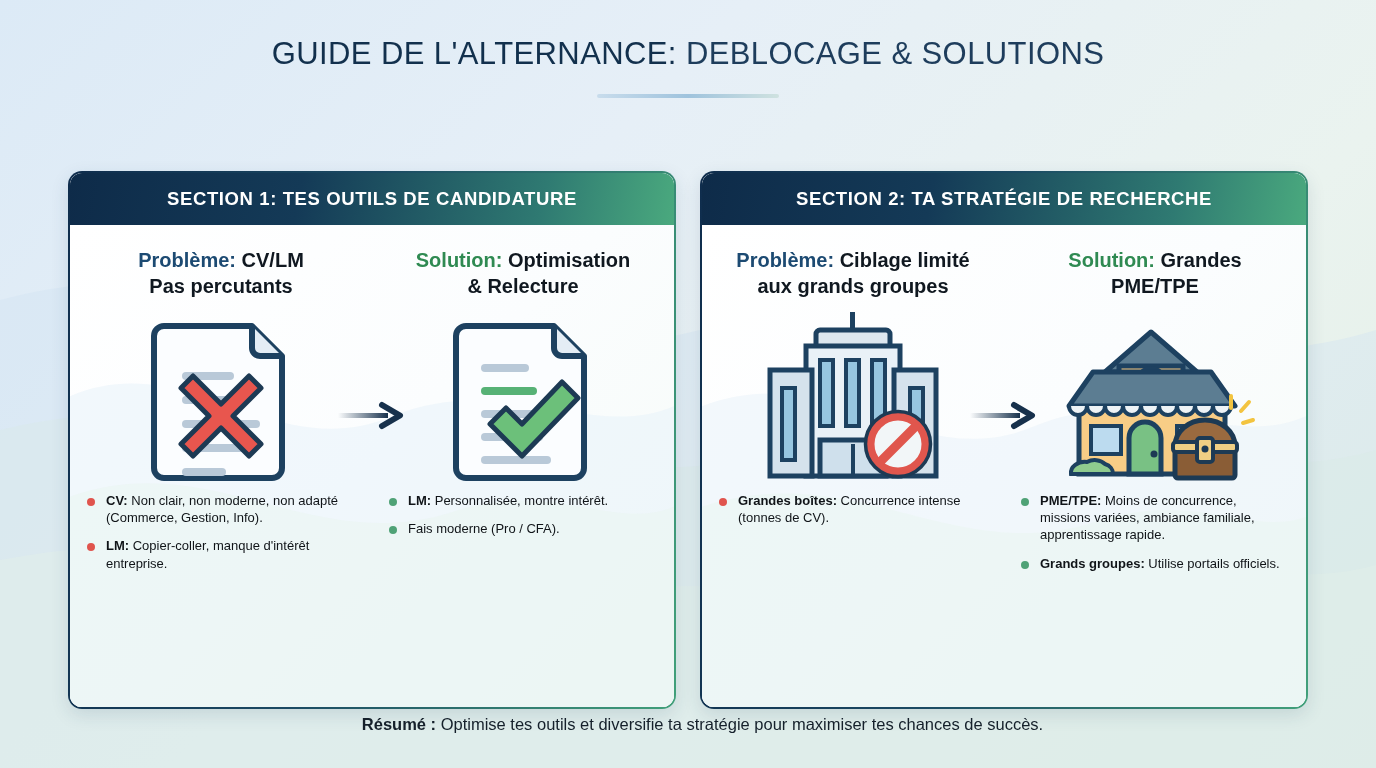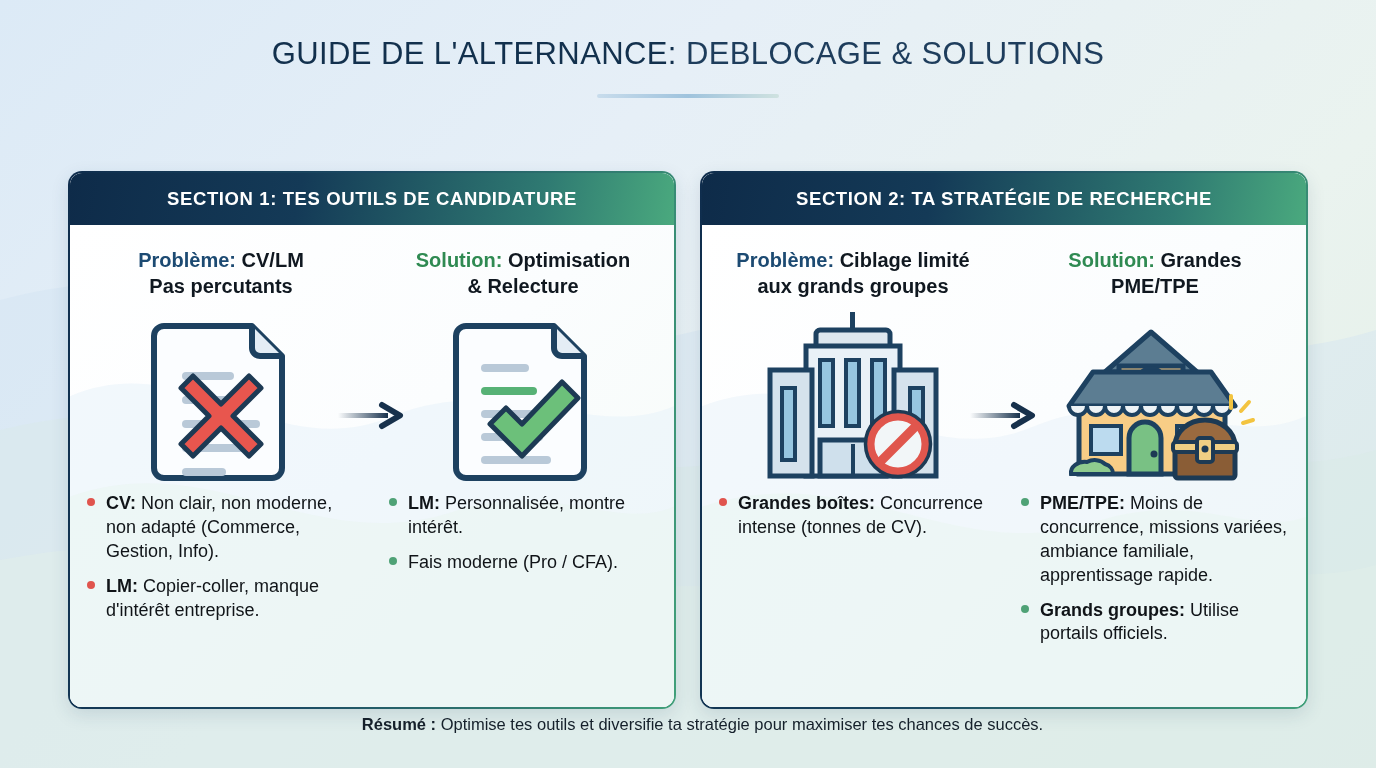--- a/index.html
+++ b/index.html
@@ -45,21 +45,21 @@
   .body-wave { position:absolute; inset:0; pointer-events:none; }
 
   .cols { position:relative; display:flex; height:100%; }
   .col { flex:1; padding:22px 16px 0; display:flex; flex-direction:column; }
   .col-head { text-align:center; font-size:20px; font-weight:bold; line-height:1.32; color:#101820; }
   .col-head .tag-prob { color:#1c4a72; }
   .col-head .tag-sol  { color:#2f8a52; }
 
   .art { height:186px; display:flex; align-items:center; justify-content:center; margin-top:6px; }
 
-  .bullets { list-style:none; font-size:18px; line-height:1.33; color:#101418; }
+  .bullets { list-style:none; font-size:13px; line-height:1.33; color:#101418; }
   .bullets li { position:relative; padding-left:20px; margin-bottom:11px; }
   .bullets li::before {
     content:""; position:absolute; left:1px; top:6px;
     width:8px; height:8px; border-radius:50%;
   }
   .bullets.red li::before   { background:#e0544d; }
   .bullets.green li::before { background:#4fa276; }
   .bullets b { font-weight:bold; }
 
   .arrow { position:absolute; left:50%; transform:translateX(-50%); top:176px; z-index:3; }

